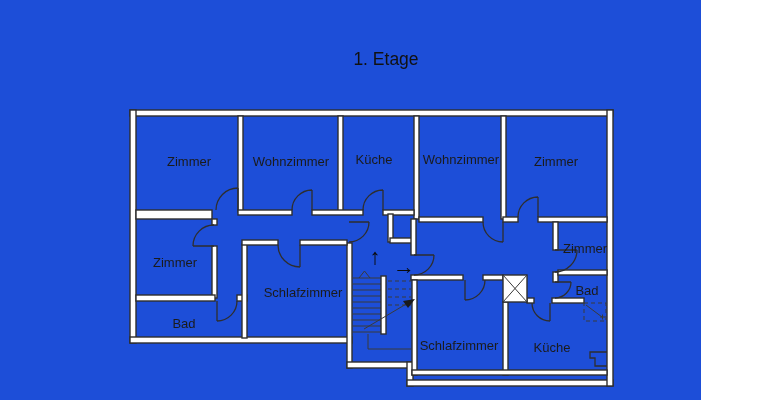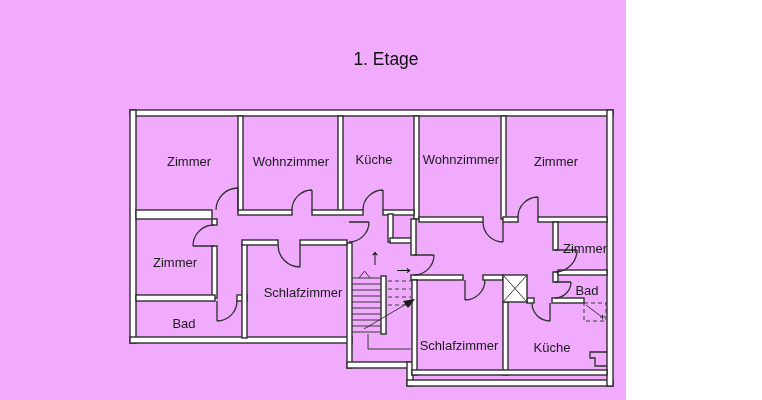--- a/index.html
+++ b/index.html
@@ -1,16 +1,16 @@
 <!DOCTYPE html>
 <html><head>
 <meta charset="utf-8">
 <style>
   html,body{margin:0;padding:0;background:#ffffff;}
-  .stage{position:relative;width:626px;height:400px;background:#f0abfc;overflow:hidden;
+  .stage{position:relative;width:701px;height:400px;background:#1d4ed8;overflow:hidden;
          font-family:"Liberation Sans",sans-serif;text-decoration:underline;}
   svg{position:absolute;left:0;top:0;}
   .w   {fill:#ffffff;stroke:#2e2e2e;stroke-width:1.4;}
   .ln  {fill:none;stroke:#2e2e2e;stroke-width:1.3;}
   .thin{fill:none;stroke:#3a3a3a;stroke-width:1;}
   .dash{fill:none;stroke:#3a3a3a;stroke-width:1;stroke-dasharray:4 3;}
   .lbl {font-family:"Liberation Sans",sans-serif;font-size:13px;fill:#1b1b1b;text-anchor:middle;}
   .title{font-family:"Liberation Sans",sans-serif;font-size:17.5px;fill:#111111;text-anchor:middle;}
   .arrow{font-family:"Liberation Sans",sans-serif;font-size:22px;font-weight:bold;fill:#0a0a0a;text-anchor:middle;}
   .solid{fill:#1a1a1a;stroke:none;}

